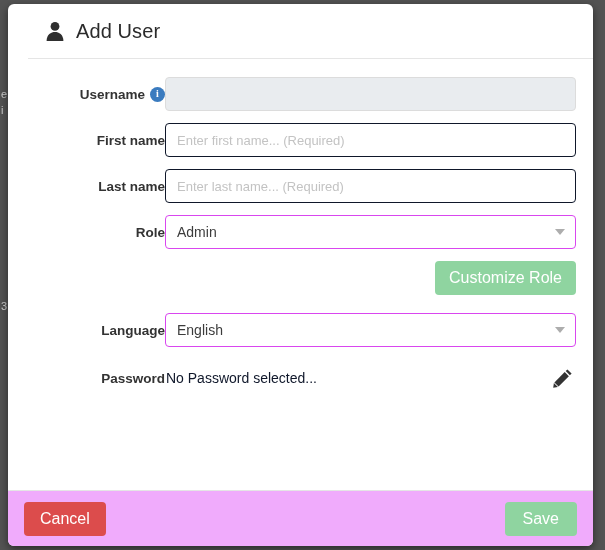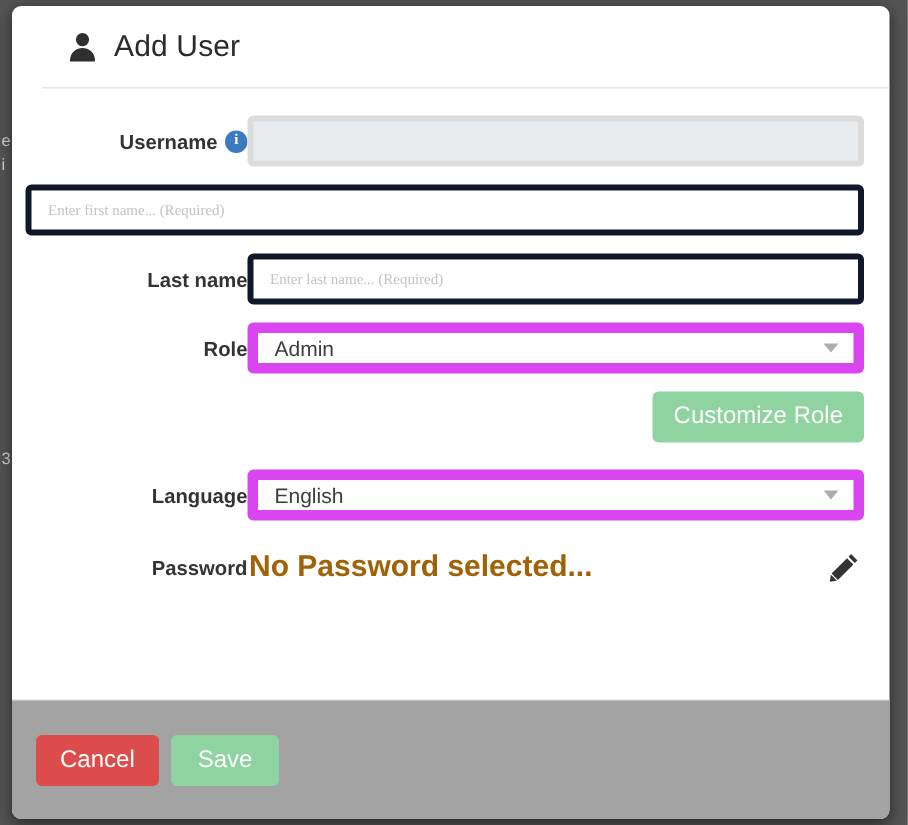--- a/index.html
+++ b/index.html
@@ -98,41 +98,41 @@
   }
   .form-row .control {
     flex: 1 1 auto;
     padding-right: 8px;
     position: relative;
   }
 
   .inp {
     width: 100%;
     height: 34px;
-    border: 4px solid #0f172a;
+    border: 1px solid #0f172a;
     border-radius: 4px;
     padding: 0 11px;
-    font-size: 10px;
+    font-size: 13px;
     color: #444;
     background: #ffffff;
-    font-family: Liberation Serif, serif;
+    font-family: Liberation Sans, sans-serif;
     outline: none;
   }
   .inp::placeholder { color: #c3c3c3; }
   .inp:disabled, .inp.disabled {
     background: #e9ecef;
     border-color: #dcdcdc;
     color: #777;
   }
 
   
   .sel {
     width: 100%;
     height: 34px;
-    border: 7px solid #d946ef;
+    border: 1px solid #d946ef;
     border-radius: 4px;
     padding: 0 26px 0 11px;
     font-size: 14px;
     color: #3c3c3c;
     background: #ffffff;
     display: flex;
     align-items: center;
     position: relative;
     cursor: pointer;
   }
@@ -181,50 +181,49 @@
     padding: 0 14px;
     height: 34px;
     line-height: 34px;
   }
   .btn-green { background: #8fd4a0; }
   .btn-save  { background: #8fd4a0; padding: 0 18px; }
   .btn-cancel{ background: #dc4c4c; padding: 0 16px; }
 
   
   .pw-text {
-    font-size: 20px;
-    color: #a16207;
+    font-size: 14px;
+    color: #0f172a;
     padding-left: 1px;
-    font-weight: bold;
   }
   .pencil-wrap {
     position: absolute;
     right: 8px;
     top: 50%;
     transform: translateY(-50%);
     width: 26px;
     height: 26px;
     display: flex;
     align-items: center;
     justify-content: center;
     cursor: pointer;
   }
 
   
   #modal-footer {
     position: absolute;
     left: 0; right: 0; bottom: 0;
-    height: 80px;
+    height: 56px;
     border-top: 1px solid #e5e5e5;
     display: flex;
     align-items: center;
-    justify-content: flex-start;
+    justify-content: space-between;
     padding: 0 16px;
     gap: 8px;
-    background: #a3a3a3;
+    background: #f0abfc;
   }
 </style>
 </head>
 <body>
 
 <div id="backdrop">
   <div class="bg-text t1">e</div>
   <div class="bg-text t2">i</div>
   <div class="bg-text t3">3</div>
 </div>
@@ -247,20 +246,21 @@
       <div class="label">
         <span>Username</span>
         <span class="info-icon">i</span>
       </div>
       <div class="control">
         <input class="inp disabled" type="text" disabled="" placeholder="" style="">
       </div>
     </div>
 
     <div class="form-row">
+      <div class="label">First name</div>
       <div class="control">
         <input class="inp" type="text" placeholder="Enter first name... (Required)" style="">
       </div>
     </div>
 
     <div class="form-row">
       <div class="label">Last name</div>
       <div class="control">
         <input class="inp" type="text" placeholder="Enter last name... (Required)" style="">
       </div>

